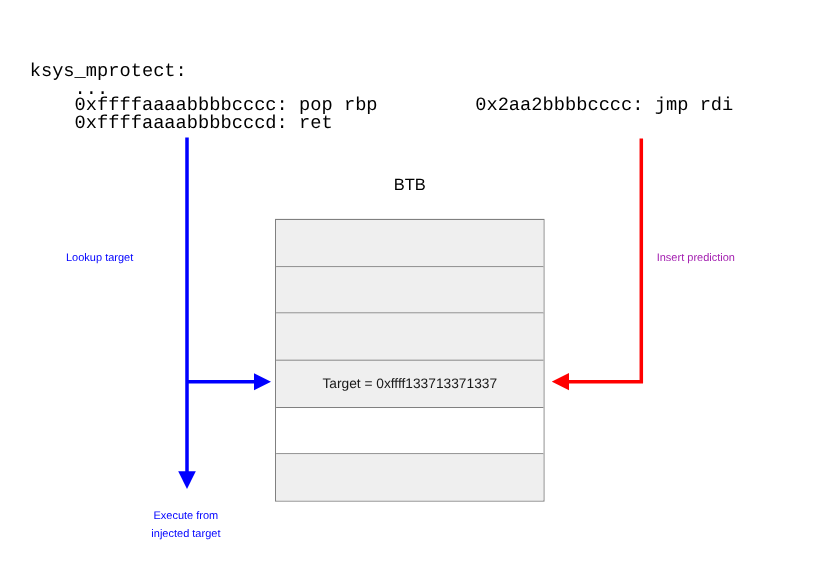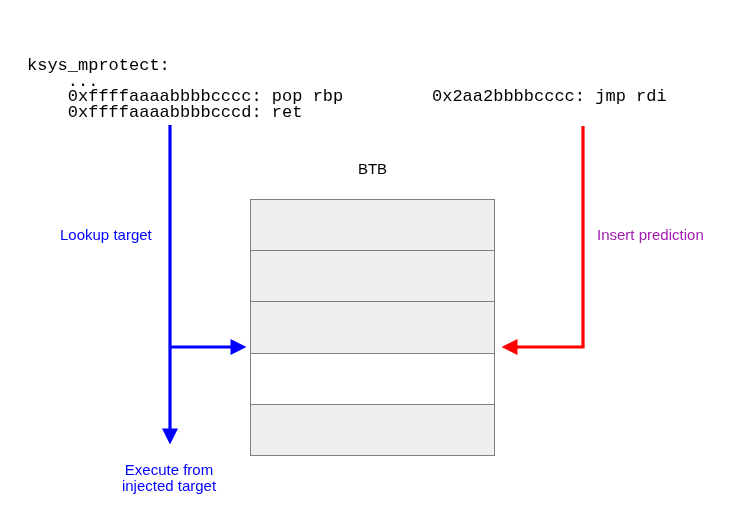--- a/index.html
+++ b/index.html
@@ -77,21 +77,21 @@
     font-size: 12.5px;
     font-family: "Liberation Sans", sans-serif;
     color: #1a1a1a;
   }
   .btb-row:last-child { border-bottom: none; }
   .btb-row.empty-white { background: #ffffff; }
 
   
   .arrow-label {
     position: absolute;
-    font-size: 15px;
+    font-size: 10px;
     font-family: "Liberation Sans", sans-serif;
     white-space: pre-line;
     line-height: 16px;
   }
   #label-lookup  { left: 60px;  top: 227px; color: #0000ff; }
   #label-execute { left: 104px; top: 462px; color: #0000ff; text-align: center; width: 130px; }
   #label-insert  { left: 597px; top: 227px; color: #a21caf; }
 
   
   #arrows {
@@ -121,20 +121,23 @@
   <div id="btb-table">
     <div class="btb-row">
       <span></span>
     </div>
     <div class="btb-row">
       <span></span>
     </div>
     <div class="btb-row">
       <span></span>
     </div>
+    <div class="btb-row">
+      <span>Target = 0xffff133713371337</span>
+    </div>
     <div class="btb-row empty-white">
       <span></span>
     </div>
     <div class="btb-row">
       <span></span>
     </div>
   </div>
 
   <svg id="arrows" viewBox="0 0 752 523" xmlns="http://www.w3.org/2000/svg">
     <defs>

